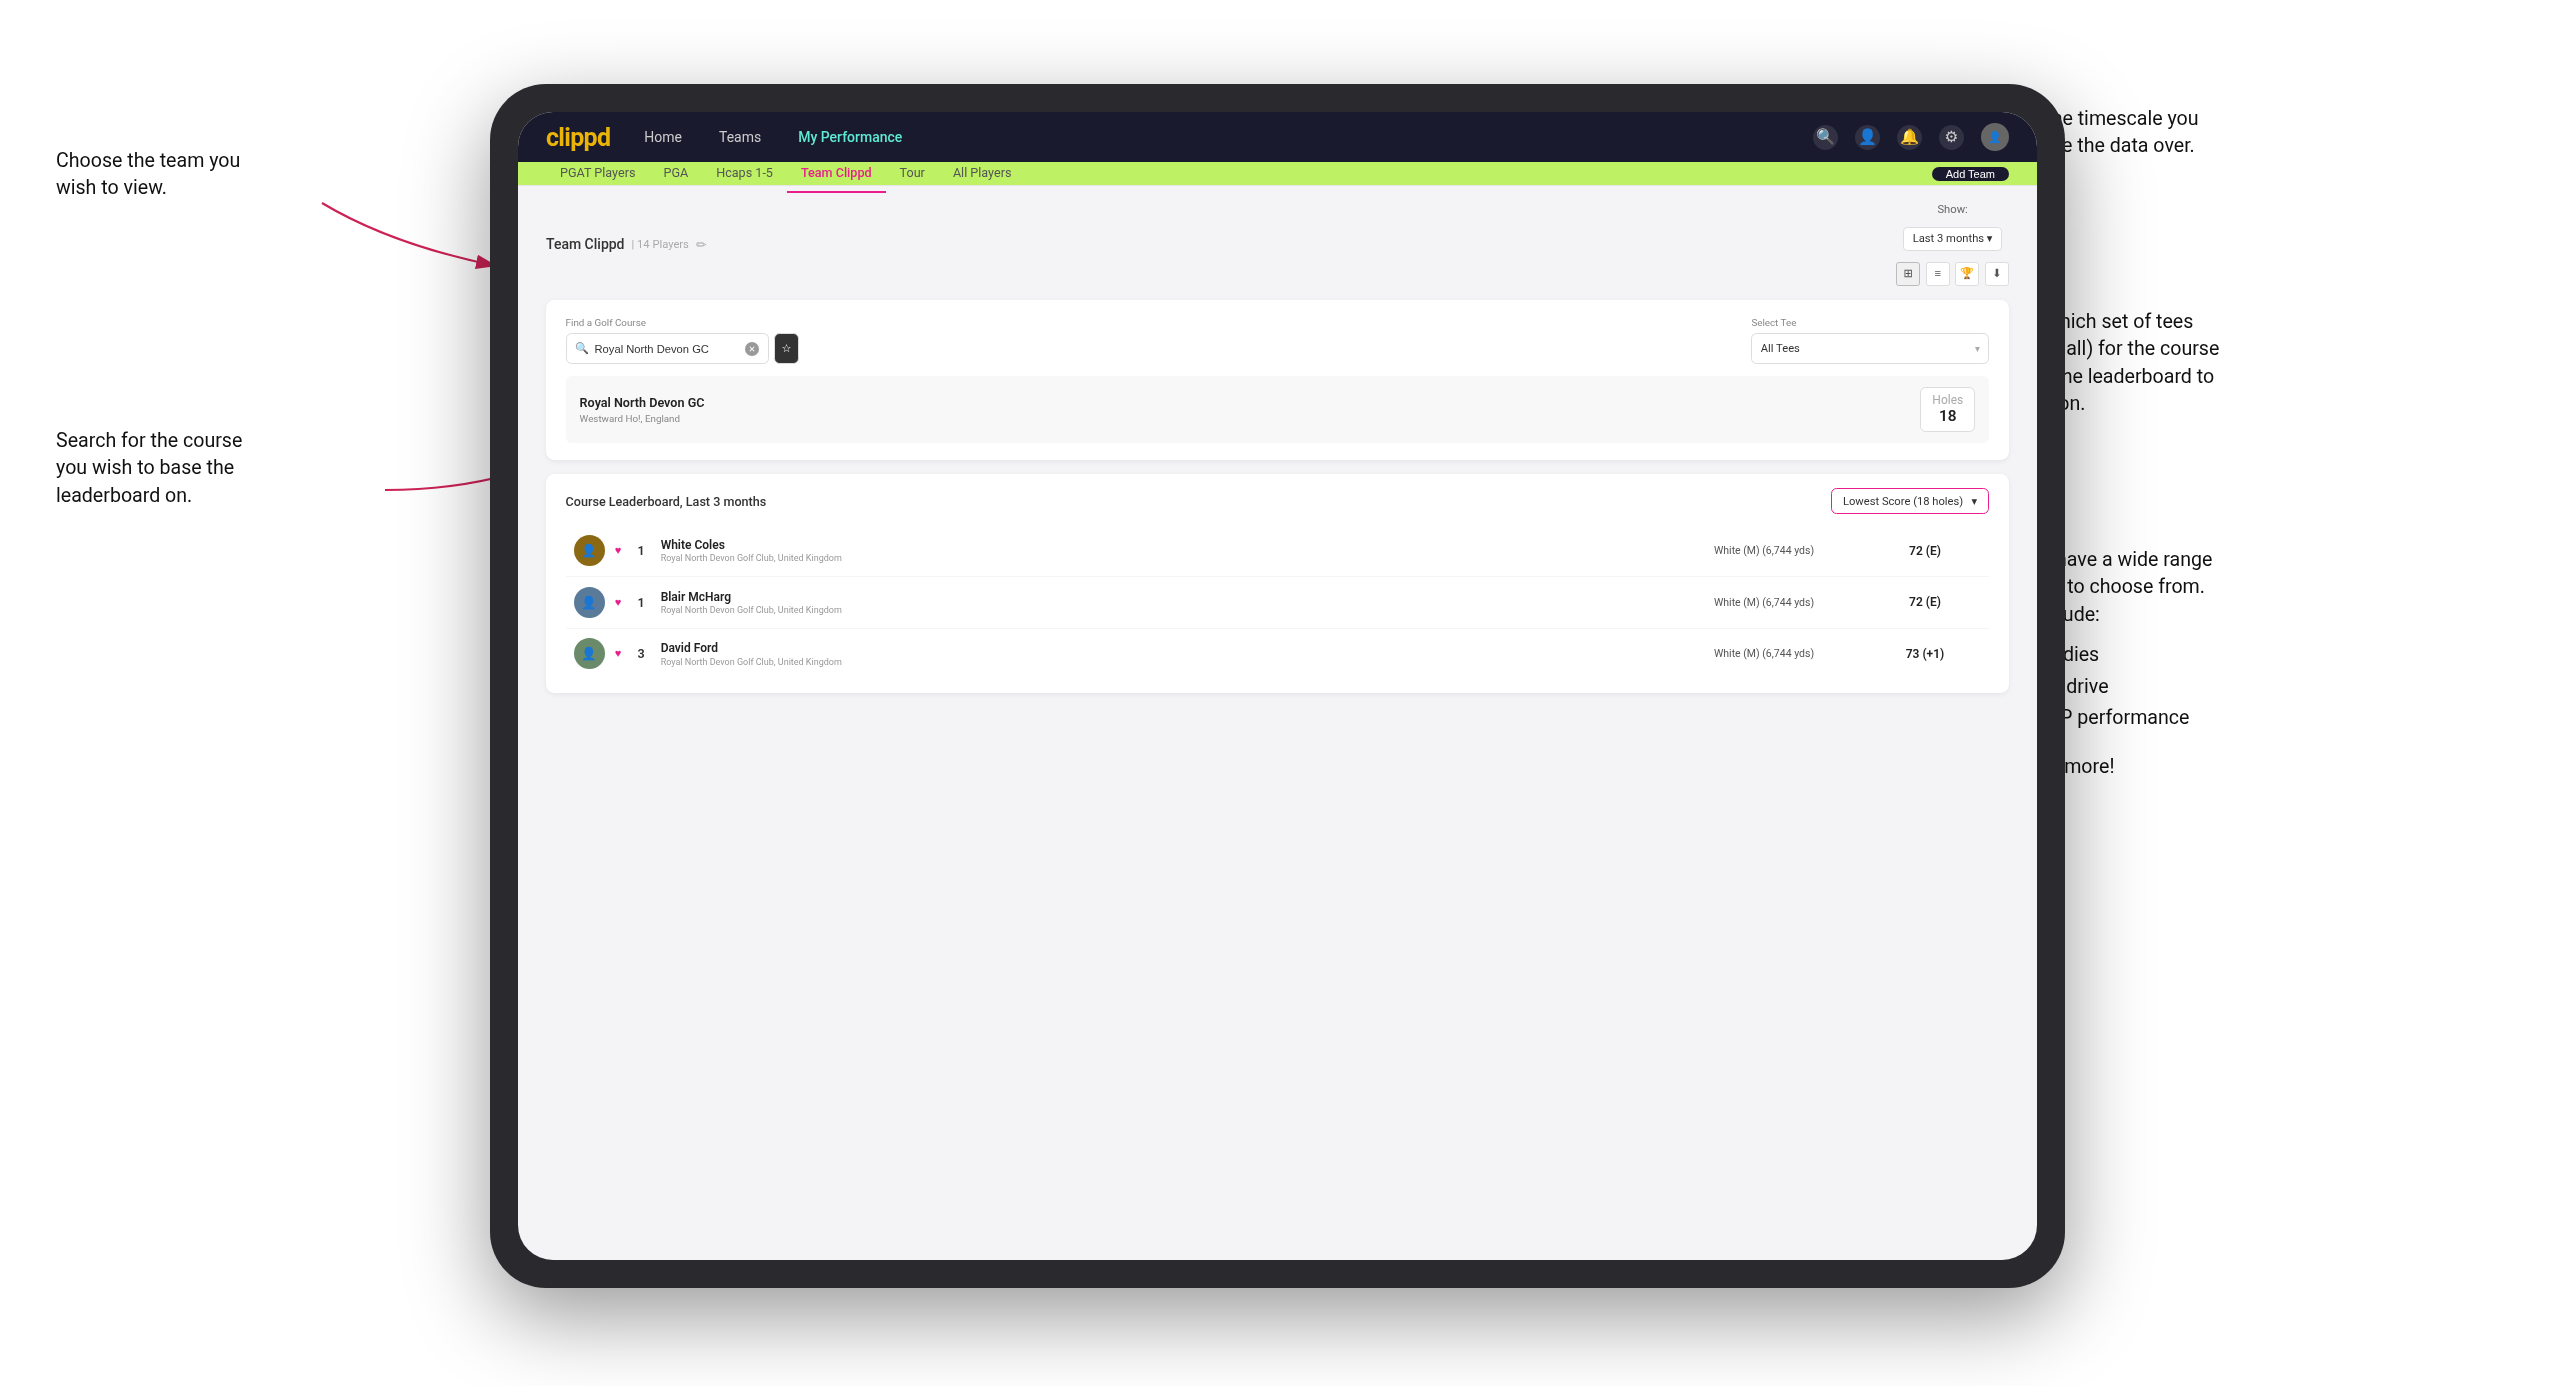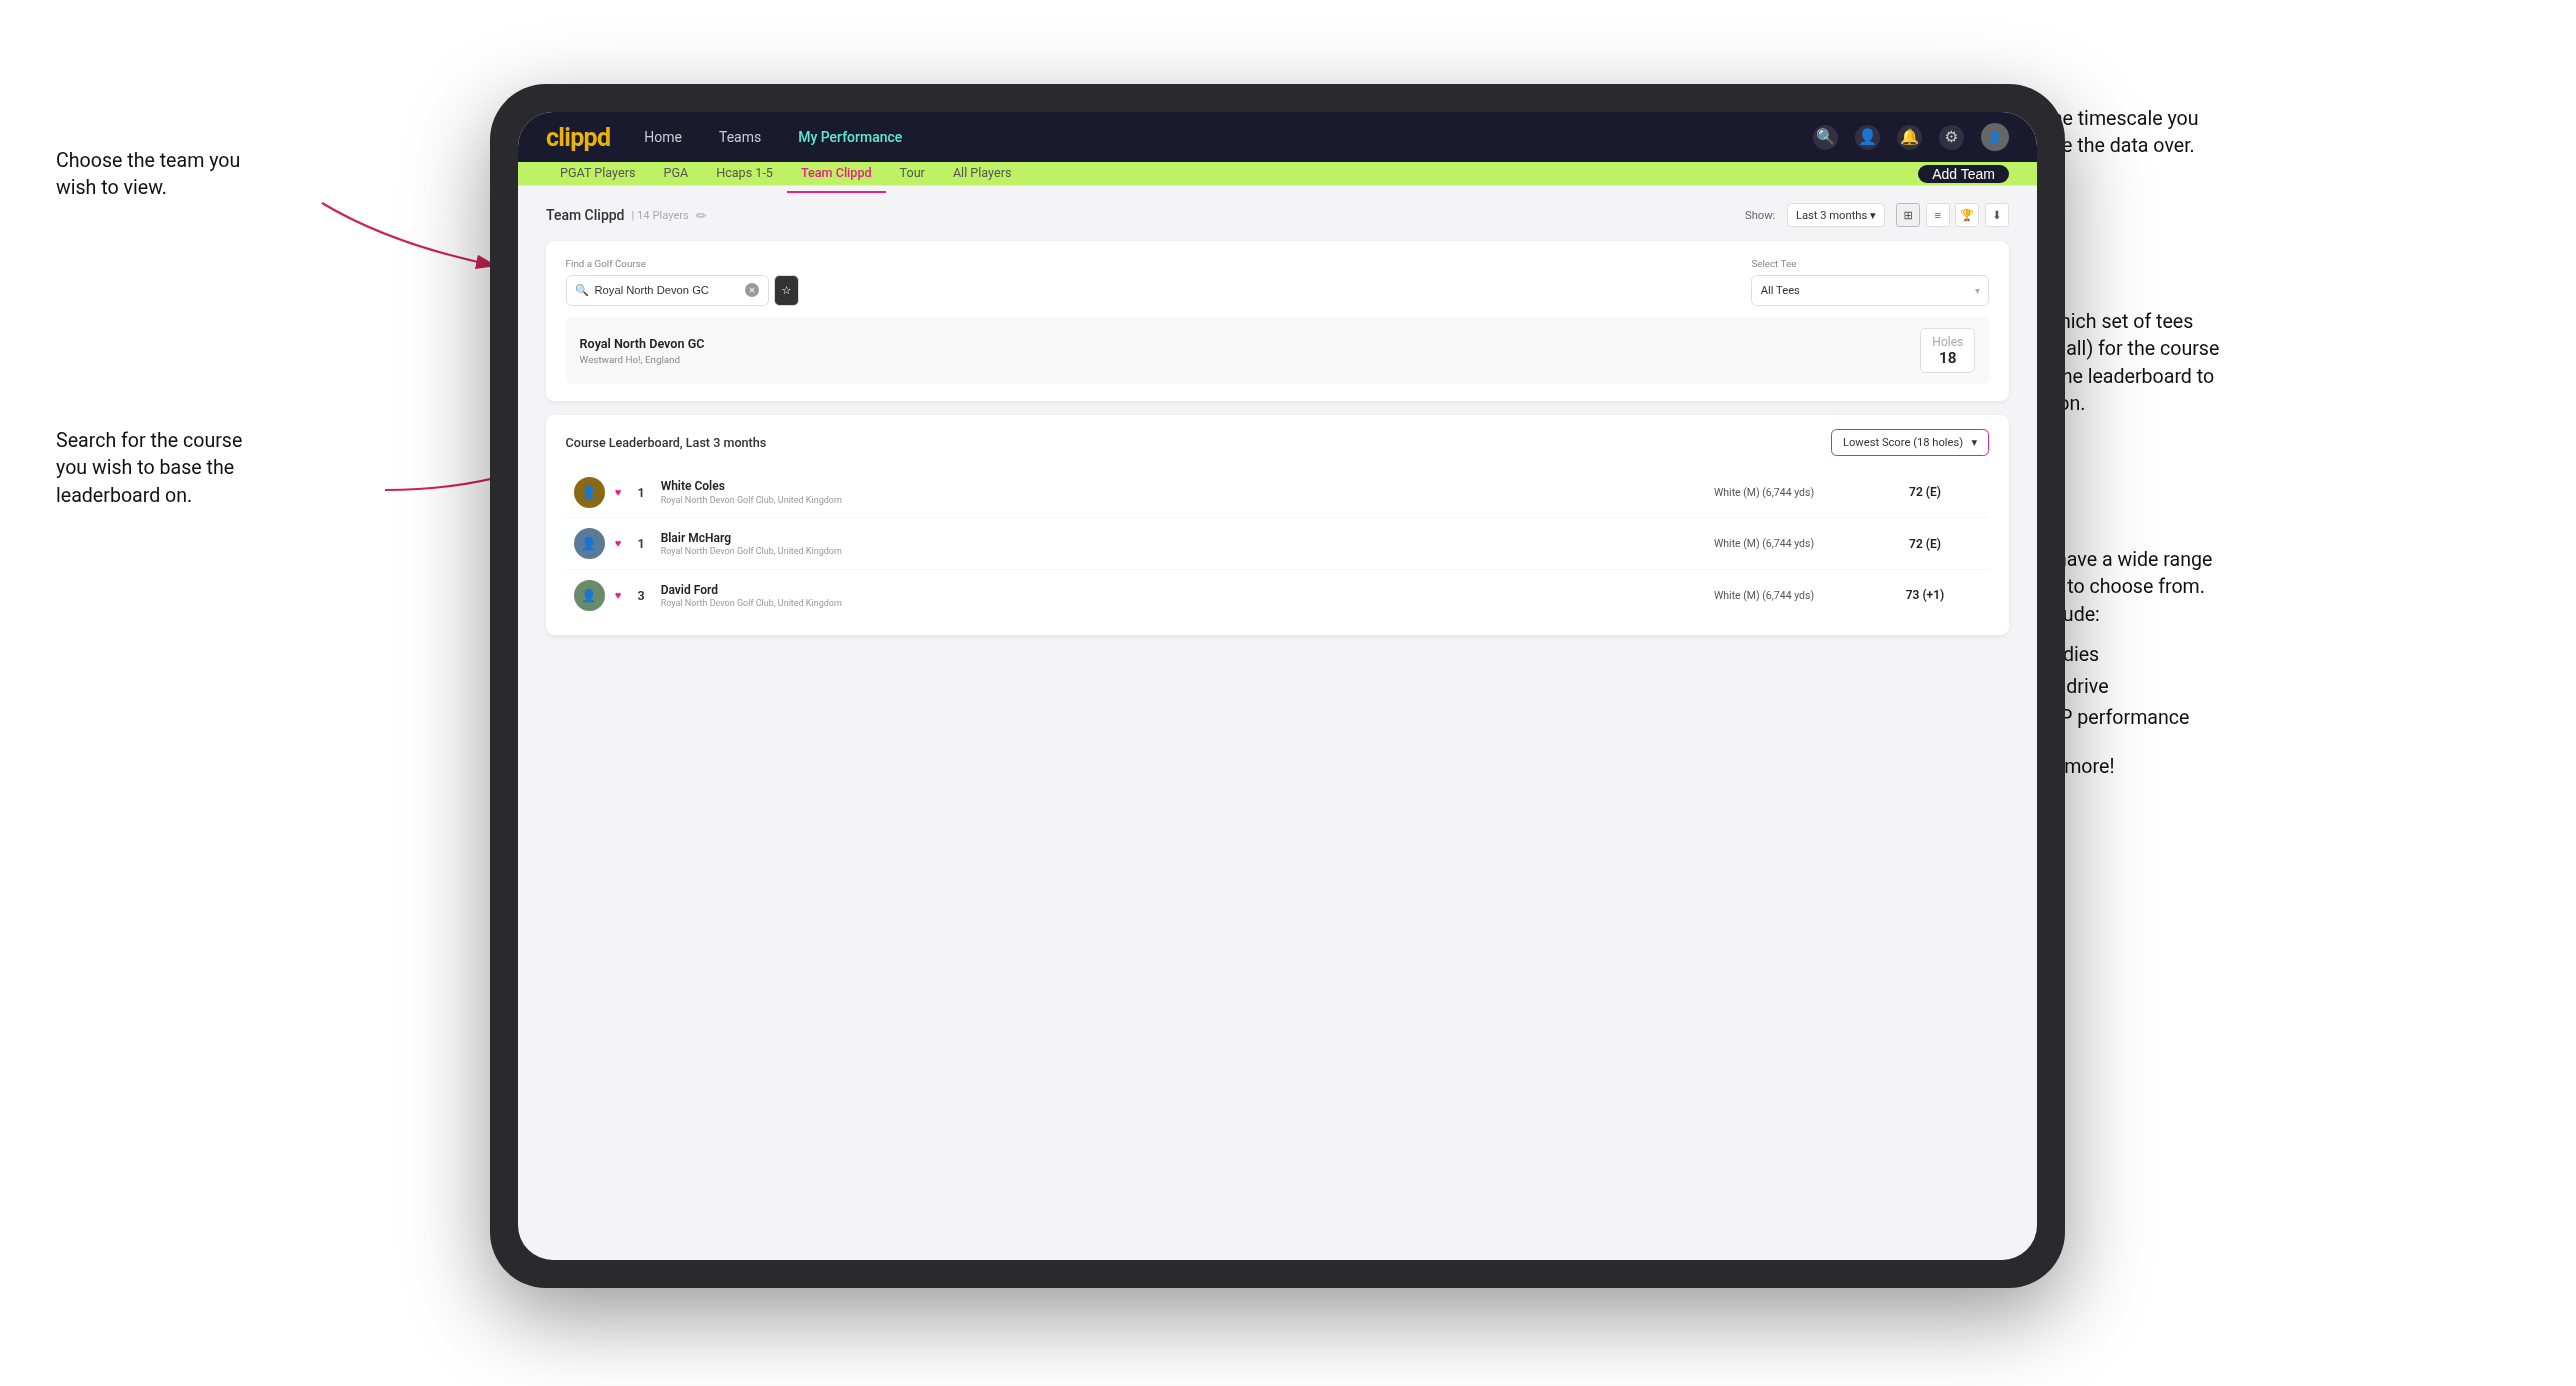--- a/index.html
+++ b/index.html
@@ -140,21 +140,21 @@
     }
 
     .subnav-spacer { flex: 1; }
 
     .add-team-btn {
       background: #1a1a2e;
       color: #fff;
       border: none;
       padding: 1px 14px;
       border-radius: 10px;
-      font-size: 14px;
+      font-size: 11px;
       cursor: pointer;
     }
 
     
     .main-content {
       padding: 17px 28px;
       background: #f4f4f6;
     }
 
     
@@ -177,20 +177,21 @@
     .team-title-edit {
       color: #aaa;
       font-size: 12.6px;
       cursor: pointer;
     }
 
     .team-controls {
       display: flex;
       align-items: center;
       gap: 11.2px;
+      flex-direction: column;
     }
 
     .show-label {
       font-size: 11.2px;
       color: #666;
     }
 
     .time-select {
       border: 0.7px solid #ddd;
       border-radius: 4.2px;

